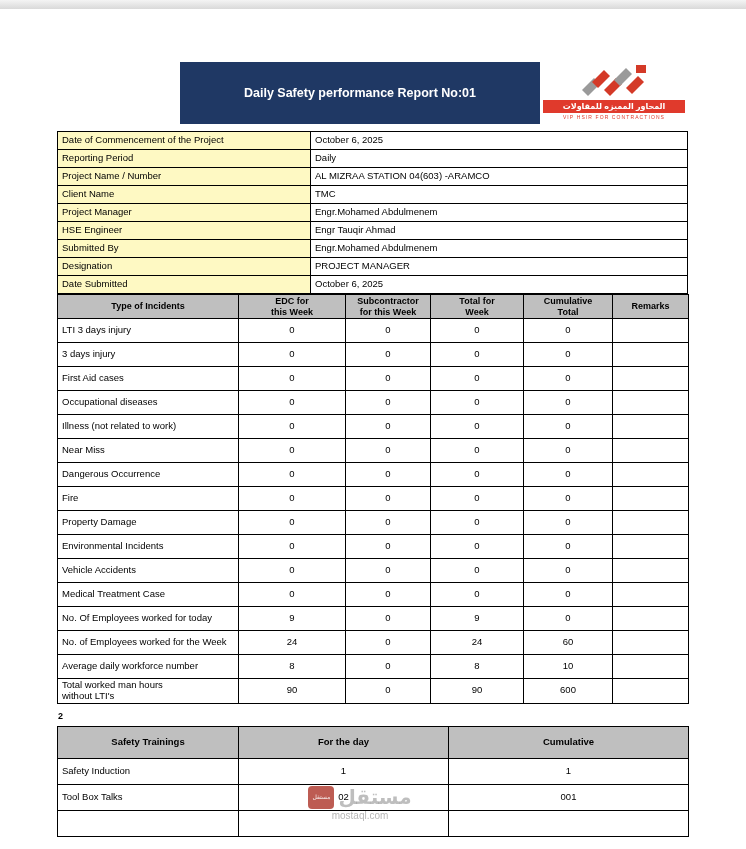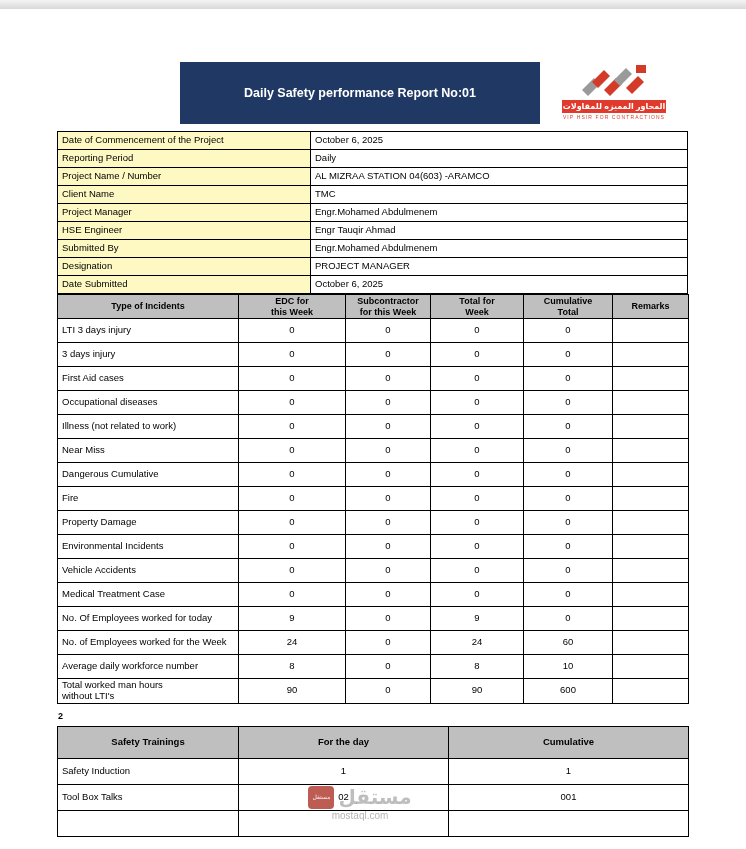--- a/index.html
+++ b/index.html
@@ -26,21 +26,21 @@
     width: 360px; background: #1f3864; color: #fff;
     display: flex; align-items: center; justify-content: center;
     font-size: 12.5px; font-weight: bold; text-align: center;
   }
   .logo {
     flex: 1; display: flex; flex-direction: column;
     align-items: center; padding-top: 2px;
   }
   .logo svg { display: block; }
   .logo-bar {
-    width: 104px; height: 13px; background: #e03a2c; color: #fff;
+    width: 142px; height: 13px; background: #e03a2c; color: #fff;
     font-size: 8px; font-weight: bold; text-align: center; line-height: 13px;
     white-space: nowrap; overflow: hidden;
   }
   .logo-tagline {
     font-size: 5px; color: #e03a2c; letter-spacing: 1.1px;
     margin-top: 1px; white-space: nowrap;
   }
 
   
   table { border-collapse: collapse; table-layout: fixed; width: 631px; }
@@ -228,21 +228,21 @@
         </tr>
         <tr>
           <td class="lbl">Near Miss</td>
           <td>0</td>
           <td>0</td>
           <td>0</td>
           <td>0</td>
           <td></td>
         </tr>
         <tr>
-          <td class="lbl">Dangerous Cumulative</td>
+          <td class="lbl">Dangerous Occurrence</td>
           <td>0</td>
           <td>0</td>
           <td>0</td>
           <td>0</td>
           <td></td>
         </tr>
         <tr>
           <td class="lbl">Fire</td>
           <td>0</td>
           <td>0</td>

